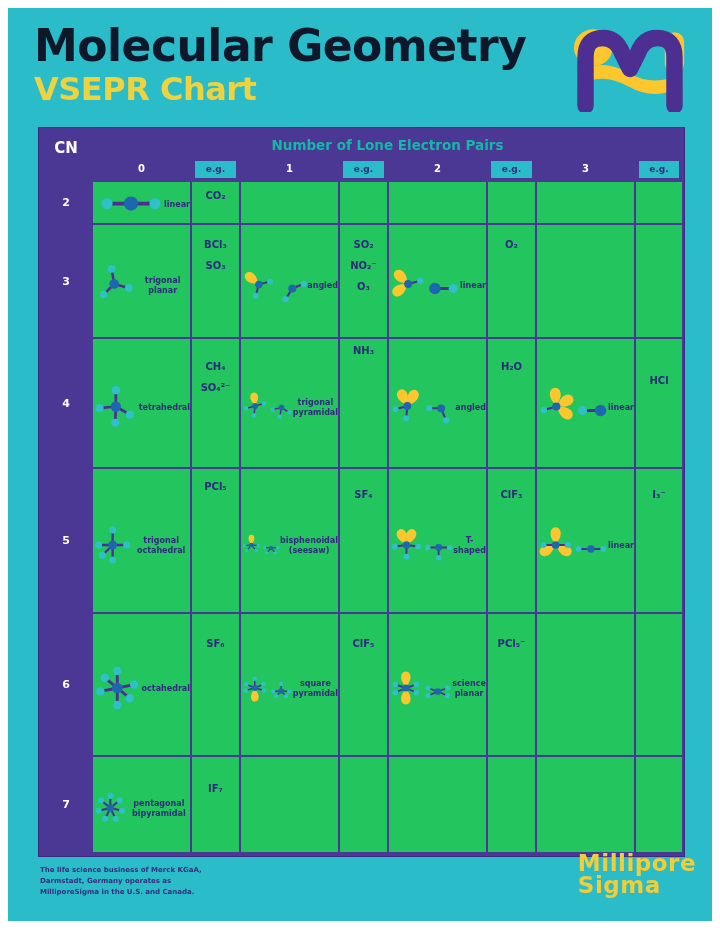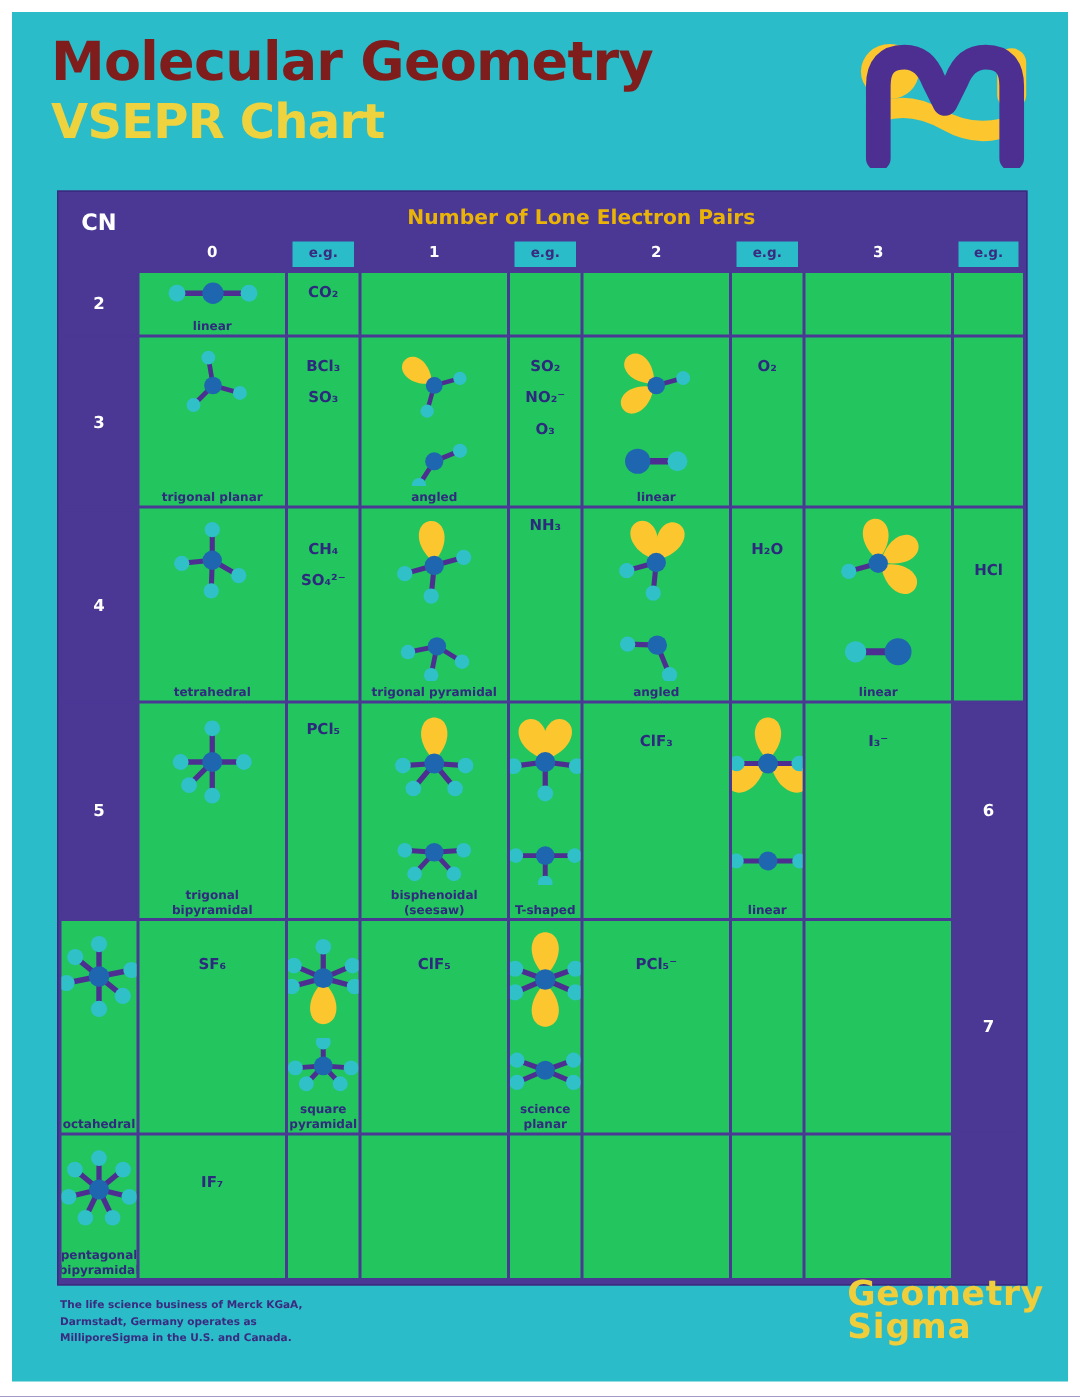--- a/index.html
+++ b/index.html
@@ -4,42 +4,42 @@
 <title>VSEPR Chart</title>
 <style>
   html,body{margin:0;padding:0;}
   body{
     width:720px;height:931px;position:relative;background:#ffffff;
     font-family:"DejaVu Sans","Liberation Sans",sans-serif;overflow:hidden;
   }
   .poster{position:absolute;left:8px;top:8px;width:704px;height:913px;background:#2abcc8;}
   
   .title-block{position:absolute;left:26px;top:14px;}
-  .title{font-size:36px;font-weight:bold;color:#7f1d1d;letter-spacing:-0.5px;line-height:1.1;}
+  .title{font-size:44px;font-weight:bold;color:#0f172a;letter-spacing:-0.5px;line-height:1.1;}
   .subtitle{font-size:32px;font-weight:bold;color:#eed33e;letter-spacing:-0.5px;line-height:1.1;margin-top:2px;}
   .merck-logo{position:absolute;right:24px;top:16px;width:116px;height:88px;}
   
   .vtable{position:absolute;left:30px;top:119px;width:647px;background:#4b3794;
           padding:2px 2px 4px 2px;box-sizing:border-box;border:1px solid #3a2b80;position:absolute;}
   .grid9{display:grid;grid-template-columns:50px 97px 47px 97px 47px 97px 47px 97px 46px;gap:2px;}
   .thead{height:28px;position:relative;}
   .cn-label{position:absolute;left:0;top:9px;width:50px;text-align:center;
             font-size:15px;font-weight:bold;color:#ffffff;}
   .thead-title{margin-left:52px;text-align:center;line-height:30px;
-               font-size:13.5px;font-weight:bold;color:#eab308;}
+               font-size:13.5px;font-weight:bold;color:#14b8a6;}
   .subhead{height:22px;}
   .sub-num{color:#ffffff;font-weight:bold;font-size:10px;text-align:center;line-height:22px;}
   .sub-eg{display:flex;align-items:center;justify-content:center;}
   .eg-box{background:#2abcc8;color:#3a2b80;font-weight:bold;font-size:9px;
           width:86%;height:17px;line-height:17px;text-align:center;}
   .tbody{margin-top:2px;grid-template-rows:41px 112px 128px 143px 141px 95px;}
   .cell{background:#22c55e;overflow:hidden;}
   .cell.cn{background:#4b3794;color:#ffffff;font-weight:bold;font-size:11px;
            display:flex;align-items:center;justify-content:center;}
-  .cell.geo{display:flex;flex-direction:column;align-items:center;justify-content:space-between;}
+  .cell.geo{display:flex;flex-direction:row;align-items:center;justify-content:flex-end;}
   .cell.geo svg + svg{margin-top:8px;}
   .geo-label{font-size:8px;font-weight:600;color:#312a7e;text-align:center;
              line-height:1.25;margin-top:3px;}
   .cell.eg{text-align:center;}
   .formula{font-size:10px;font-weight:bold;color:#2d2a7e;margin-bottom:9px;line-height:1.2;}
   
   .disclaimer{position:absolute;left:32px;top:857px;font-size:7px;font-weight:600;
               color:#3a2b80;line-height:1.6;}
   .brand{position:absolute;right:16px;top:845px;text-align:left;color:#f0cd3a;
          font-weight:800;font-size:23px;line-height:0.95;letter-spacing:0.5px;}
@@ -259,21 +259,21 @@
             <line x1="0" y1="0" x2="-30" y2="0" stroke="#4d2f92" stroke-width="5" stroke-linecap="round"></line>
             <line x1="0" y1="0" x2="30" y2="0" stroke="#4d2f92" stroke-width="5" stroke-linecap="round"></line>
             <line x1="0" y1="0" x2="-22" y2="22" stroke="#4d2f92" stroke-width="5" stroke-linecap="round"></line>
             <circle cx="0" cy="-32" r="7.5" fill="#30c0c8"></circle>
             <circle cx="0" cy="32" r="7.5" fill="#30c0c8"></circle>
             <circle cx="-30" cy="0" r="7.5" fill="#30c0c8"></circle>
             <circle cx="30" cy="0" r="7.5" fill="#30c0c8"></circle>
             <circle cx="-22" cy="22" r="7.5" fill="#30c0c8"></circle>
             <circle cx="0" cy="0" r="9.5" fill="#1f66b0"></circle>
           </svg>
-          <div class="geo-label" style="max-width:64px">trigonal bipyramidal</div>
+          <div class="geo-label" style="max-width:64px">trigonal octahedral</div>
         </div>
         <div class="cell eg" style="padding-top:12px">
           <div class="formula">PCl₅</div>
         </div>
         <div class="cell geo" style="padding-top:8px">
           <svg width="63" height="64" viewBox="-45 -46 90 92">
             <path d="M0,-3 C-9,-11 -14,-24 -9,-33 C-5,-40 5,-40 9,-33 C14,-24 9,-11 0,-3 Z" fill="#fcc62e" transform="translate(0,0) rotate(0) scale(1.15)"></path>
             <line x1="0" y1="0" x2="-30" y2="2" stroke="#4d2f92" stroke-width="5" stroke-linecap="round"></line>
             <line x1="0" y1="0" x2="30" y2="2" stroke="#4d2f92" stroke-width="5" stroke-linecap="round"></line>
             <line x1="0" y1="0" x2="-20" y2="24" stroke="#4d2f92" stroke-width="5" stroke-linecap="round"></line>
@@ -289,20 +289,23 @@
             <line x1="0" y1="-2" x2="30" y2="-4" stroke="#4d2f92" stroke-width="5" stroke-linecap="round"></line>
             <line x1="0" y1="-2" x2="-20" y2="20" stroke="#4d2f92" stroke-width="5" stroke-linecap="round"></line>
             <line x1="0" y1="-2" x2="20" y2="20" stroke="#4d2f92" stroke-width="5" stroke-linecap="round"></line>
             <circle cx="-30" cy="-4" r="7.5" fill="#30c0c8"></circle>
             <circle cx="30" cy="-4" r="7.5" fill="#30c0c8"></circle>
             <circle cx="-20" cy="20" r="7.5" fill="#30c0c8"></circle>
             <circle cx="20" cy="20" r="7.5" fill="#30c0c8"></circle>
             <circle cx="0" cy="-2" r="9.5" fill="#1f66b0"></circle>
           </svg>
           <div class="geo-label" style="max-width:64px">bisphenoidal (seesaw)</div>
+        </div>
+        <div class="cell eg" style="padding-top:20px">
+          <div class="formula">SF₄</div>
         </div>
         <div class="cell geo" style="padding-top:8px">
           <svg width="63" height="62" viewBox="-45 -44 90 88">
             <path d="M0,-3 C-9,-11 -14,-24 -9,-33 C-5,-40 5,-40 9,-33 C14,-24 9,-11 0,-3 Z" fill="#fcc62e" transform="translate(0,0) rotate(25) scale(1.15)"></path>
             <path d="M0,-3 C-9,-11 -14,-24 -9,-33 C-5,-40 5,-40 9,-33 C14,-24 9,-11 0,-3 Z" fill="#fcc62e" transform="translate(0,0) rotate(-25) scale(1.15)"></path>
             <line x1="0" y1="0" x2="-30" y2="4" stroke="#4d2f92" stroke-width="5" stroke-linecap="round"></line>
             <line x1="0" y1="0" x2="30" y2="4" stroke="#4d2f92" stroke-width="5" stroke-linecap="round"></line>
             <line x1="0" y1="0" x2="0" y2="30" stroke="#4d2f92" stroke-width="5" stroke-linecap="round"></line>
             <circle cx="-30" cy="4" r="7.5" fill="#30c0c8"></circle>
             <circle cx="30" cy="4" r="7.5" fill="#30c0c8"></circle>
@@ -466,17 +469,17 @@
       </div>
   </div>
 
   <div class="disclaimer">
     <div>The life science business of Merck KGaA,</div>
     <div>Darmstadt, Germany operates as</div>
     <div>MilliporeSigma in the U.S. and Canada.</div>
   </div>
 
   <div class="brand">
-    <div>Geometry</div>
+    <div>Millipore</div>
     <div>Sigma</div>
   </div>
 
 </div>
 
 </body></html>

